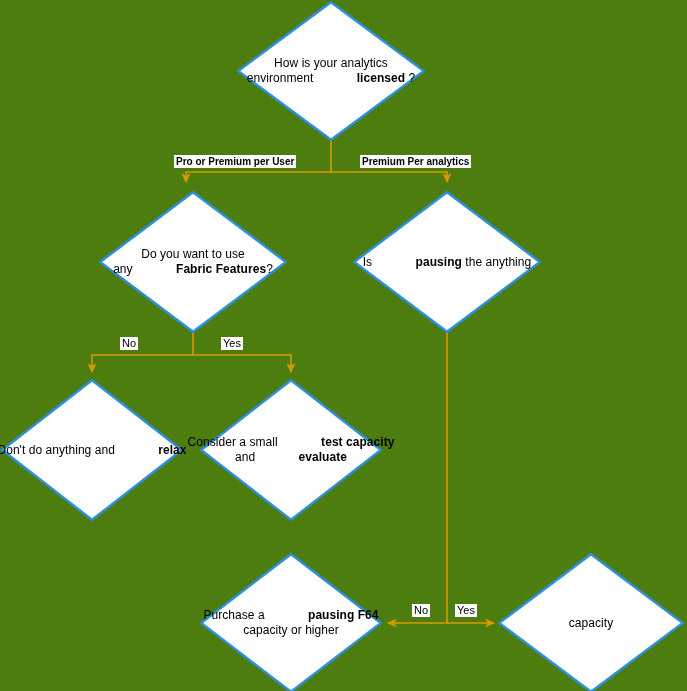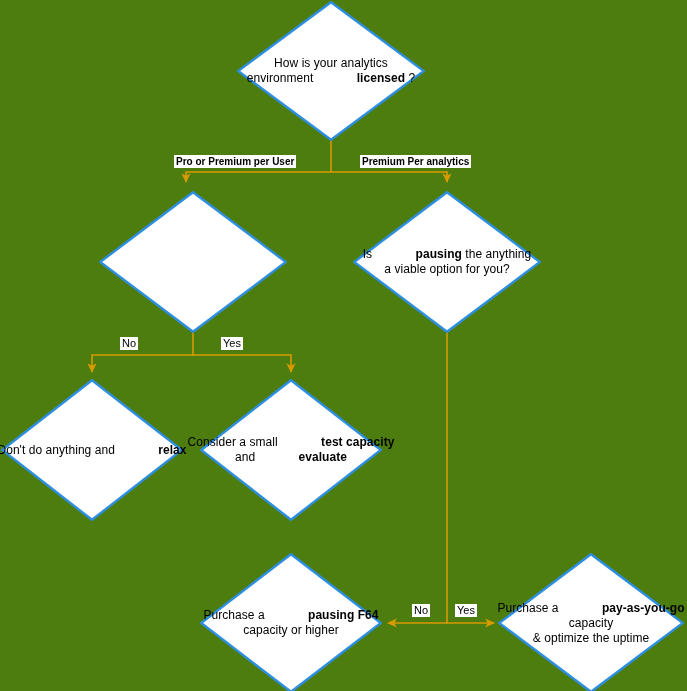--- a/index.html
+++ b/index.html
@@ -109,29 +109,32 @@
     <div class="label">
         <div><span>How is your analytics</span></div>
         <div><span>environment </span><b>licensed</b><span> ?</span></div>
       </div>
   </div>
 
   <div class="node" style="left:99px; top:191px; width:188px; height:142px;">
     <svg class="shape" viewBox="0 0 188 142" preserveAspectRatio="none">
       <polygon points="94,1.2 186.8,71 94,140.8 1.2,71" fill="#FFFFFF" stroke="#2E8FE0" stroke-width="2.4"></polygon>
     </svg>
+    <div class="label">
+        <div><span>Do you want to use</span></div>
+        <div><span>any </span><b>Fabric Features</b><span>?</span></div>
+      </div>
   </div>
 
   <div class="node" style="left:353px; top:191px; width:188px; height:142px;">
     <svg class="shape" viewBox="0 0 188 142" preserveAspectRatio="none">
       <polygon points="94,1.2 186.8,71 94,140.8 1.2,71" fill="#FFFFFF" stroke="#2E8FE0" stroke-width="2.4"></polygon>
     </svg>
     <div class="label">
         <div><span>Is </span><b>pausing</b><span> the anything</span></div>
-        <div><span>a viable option for you?</span></div>
       </div>
   </div>
 
   <div class="node" style="left:1px; top:379px; width:182px; height:142px;">
     <svg class="shape" viewBox="0 0 182 142" preserveAspectRatio="none">
       <polygon points="91,1.2 180.8,71 91,140.8 1.2,71" fill="#FFFFFF" stroke="#2E8FE0" stroke-width="2.4"></polygon>
     </svg>
     <div class="label">
         <div><span>Don't do anything and </span><b>relax</b></div>
       </div>
@@ -155,23 +158,21 @@
         <div><span>Purchase a </span><b>pausing F64</b></div>
         <div><span>capacity or higher</span></div>
       </div>
   </div>
 
   <div class="node" style="left:498px; top:553px; width:186px; height:140px;">
     <svg class="shape" viewBox="0 0 186 140" preserveAspectRatio="none">
       <polygon points="93,1.2 184.8,70 93,138.8 1.2,70" fill="#FFFFFF" stroke="#2E8FE0" stroke-width="2.4"></polygon>
     </svg>
     <div class="label">
-        <div><span>Purchase a </span><b>pay-as-you-go</b></div>
         <div><span>capacity</span></div>
-        <div><span>&amp; optimize the uptime</span></div>
       </div>
   </div>
 
   <div class="edge-label bold" style="left:174px; top:155px;">Pro or Premium per User</div>
   <div class="edge-label bold" style="left:360px; top:155px;">Premium Per analytics</div>
   <div class="edge-label" style="left:120px; top:337px;">No</div>
   <div class="edge-label" style="left:221px; top:337px;">Yes</div>
   <div class="edge-label" style="left:412px; top:604px;">No</div>
   <div class="edge-label" style="left:455px; top:604px;">Yes</div>
 

